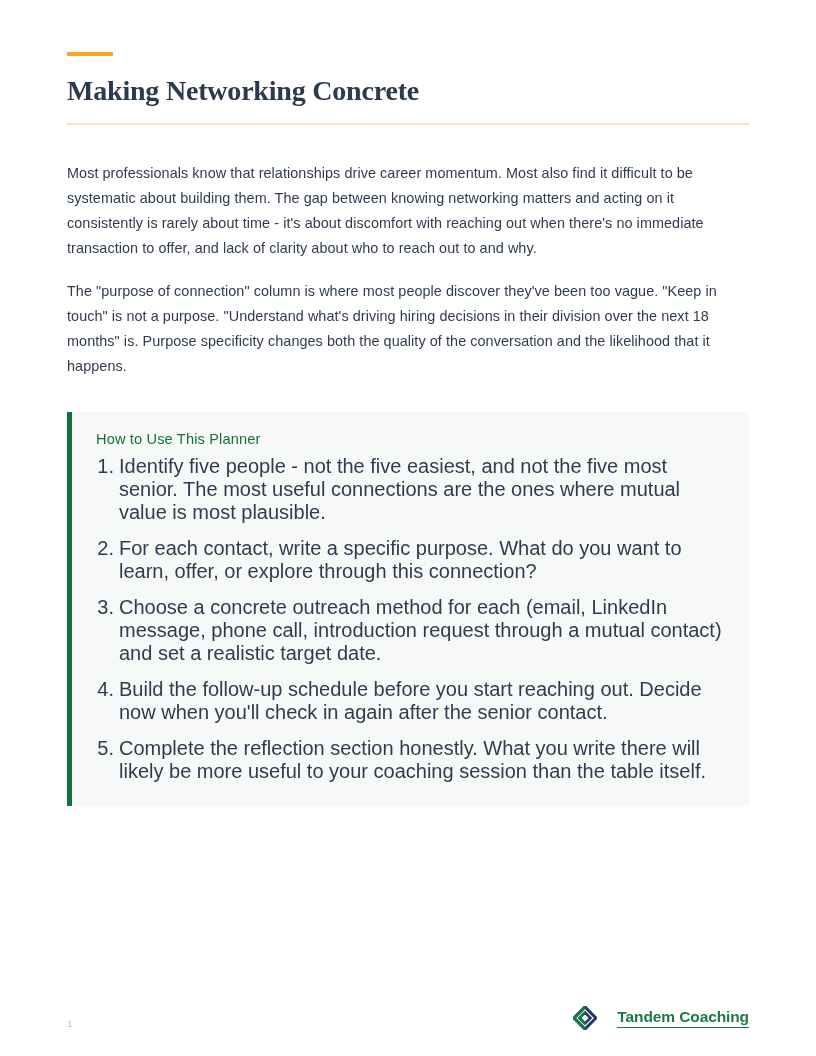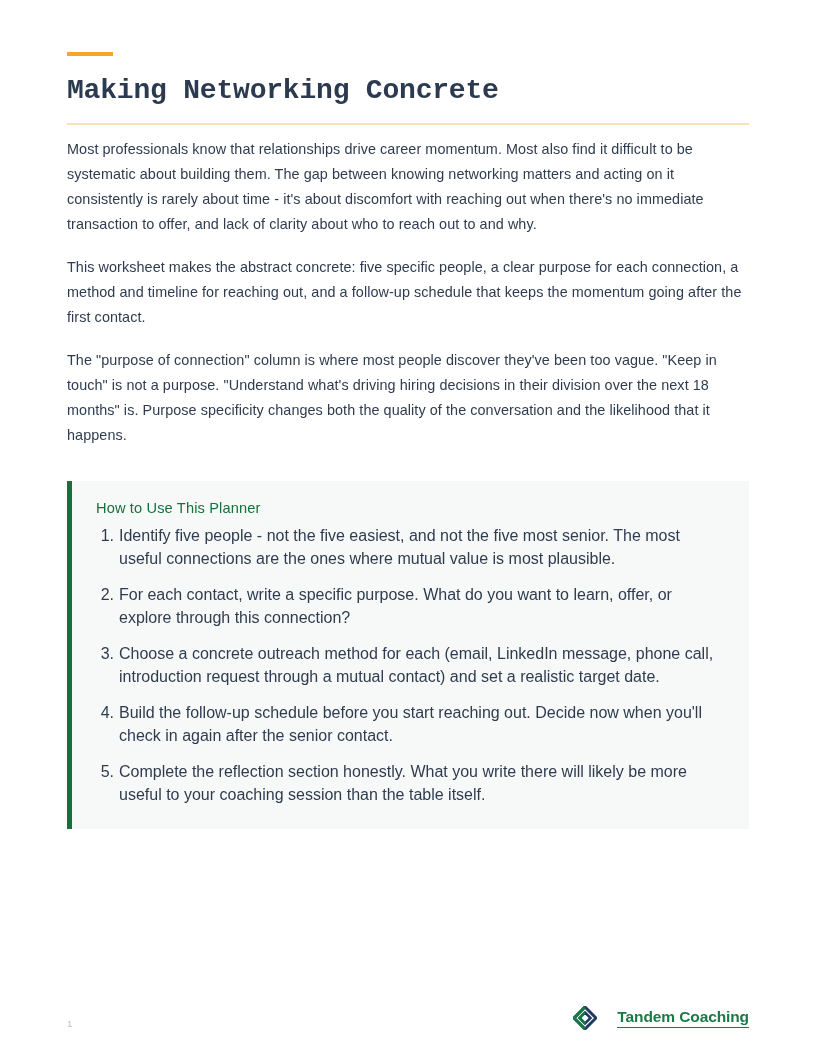--- a/index.html
+++ b/index.html
@@ -32,21 +32,21 @@
 
   
   .accent-bar {
     width: 46px;
     height: 4px;
     background: #f5a623;
     margin-top: 52px;
   }
 
   .doc-title {
-    font-family: Liberation Mono, monospace;
+    font-family: Liberation Serif, serif;
     font-size: 28px;
     font-weight: 700;
     color: #2b3a4e;
     letter-spacing: -0.2px;
     margin: 19px 0 0 0;
     line-height: 1.12;
   }
 
   .title-rule {
     width: 682px;
@@ -58,21 +58,21 @@
   
   .body-para {
     font-size: 14.4px;
     line-height: 25px;
     color: #2f3c4f;
     margin: 0;
     padding-top: 18px;
     letter-spacing: 0.005em;
   }
   .body-para:first-of-type {
-    padding-top: 12px;
+    padding-top: 36px;
   }
 
   
   .callout {
     margin-top: 33px;
     background: #f7f9f8;
     border-left: 5px solid #16703c;
     box-sizing: border-box;
     width: 682px;
     padding: 19px 26px 23px 24px;
@@ -89,21 +89,21 @@
   .callout-list {
     margin: 0;
     padding: 0;
     list-style: none;
     counter-reset: howto;
   }
 
   .callout-list li {
     position: relative;
     counter-increment: howto;
-    font-size: 16px;
+    font-size: 20px;
     line-height: 23px;
     color: #2f3c4f;
     padding-left: 23px;
     margin-top: 13px;
   }
   .callout-list li:first-child {
     margin-top: 8px;
   }
   .callout-list li::before {
     content: counter(howto) ".";
@@ -165,21 +165,20 @@
 
   <div class="content">
 
     <div class="accent-bar"></div>
 
     <h1 class="doc-title">Making Networking Concrete</h1>
 
     <div class="title-rule"></div>
 
     <p class="body-para">Most professionals know that relationships drive career momentum. Most also find it difficult to be systematic about building them. The gap between knowing networking matters and acting on it consistently is rarely about time - it's about discomfort with reaching out when there's no immediate transaction to offer, and lack of clarity about who to reach out to and why.</p>
-    <p class="body-para">This worksheet makes the abstract concrete: five specific people, a clear purpose for each connection, a method and timeline for reaching out, and a follow-up schedule that keeps the momentum going after the first contact.</p>
     <p class="body-para">The "purpose of connection" column is where most people discover they've been too vague. "Keep in touch" is not a purpose. "Understand what's driving hiring decisions in their division over the next 18 months" is. Purpose specificity changes both the quality of the conversation and the likelihood that it happens.</p>
 
     <div class="callout">
       <div class="callout-title">How to Use This Planner</div>
       <ol class="callout-list">
         <li>Identify five people - not the five easiest, and not the five most senior. The most useful connections are the ones where mutual value is most plausible.</li>
         <li>For each contact, write a specific purpose. What do you want to learn, offer, or explore through this connection?</li>
         <li>Choose a concrete outreach method for each (email, LinkedIn message, phone call, introduction request through a mutual contact) and set a realistic target date.</li>
         <li>Build the follow-up schedule before you start reaching out. Decide now when you'll check in again after the senior contact.</li>
         <li>Complete the reflection section honestly. What you write there will likely be more useful to your coaching session than the table itself.</li>

